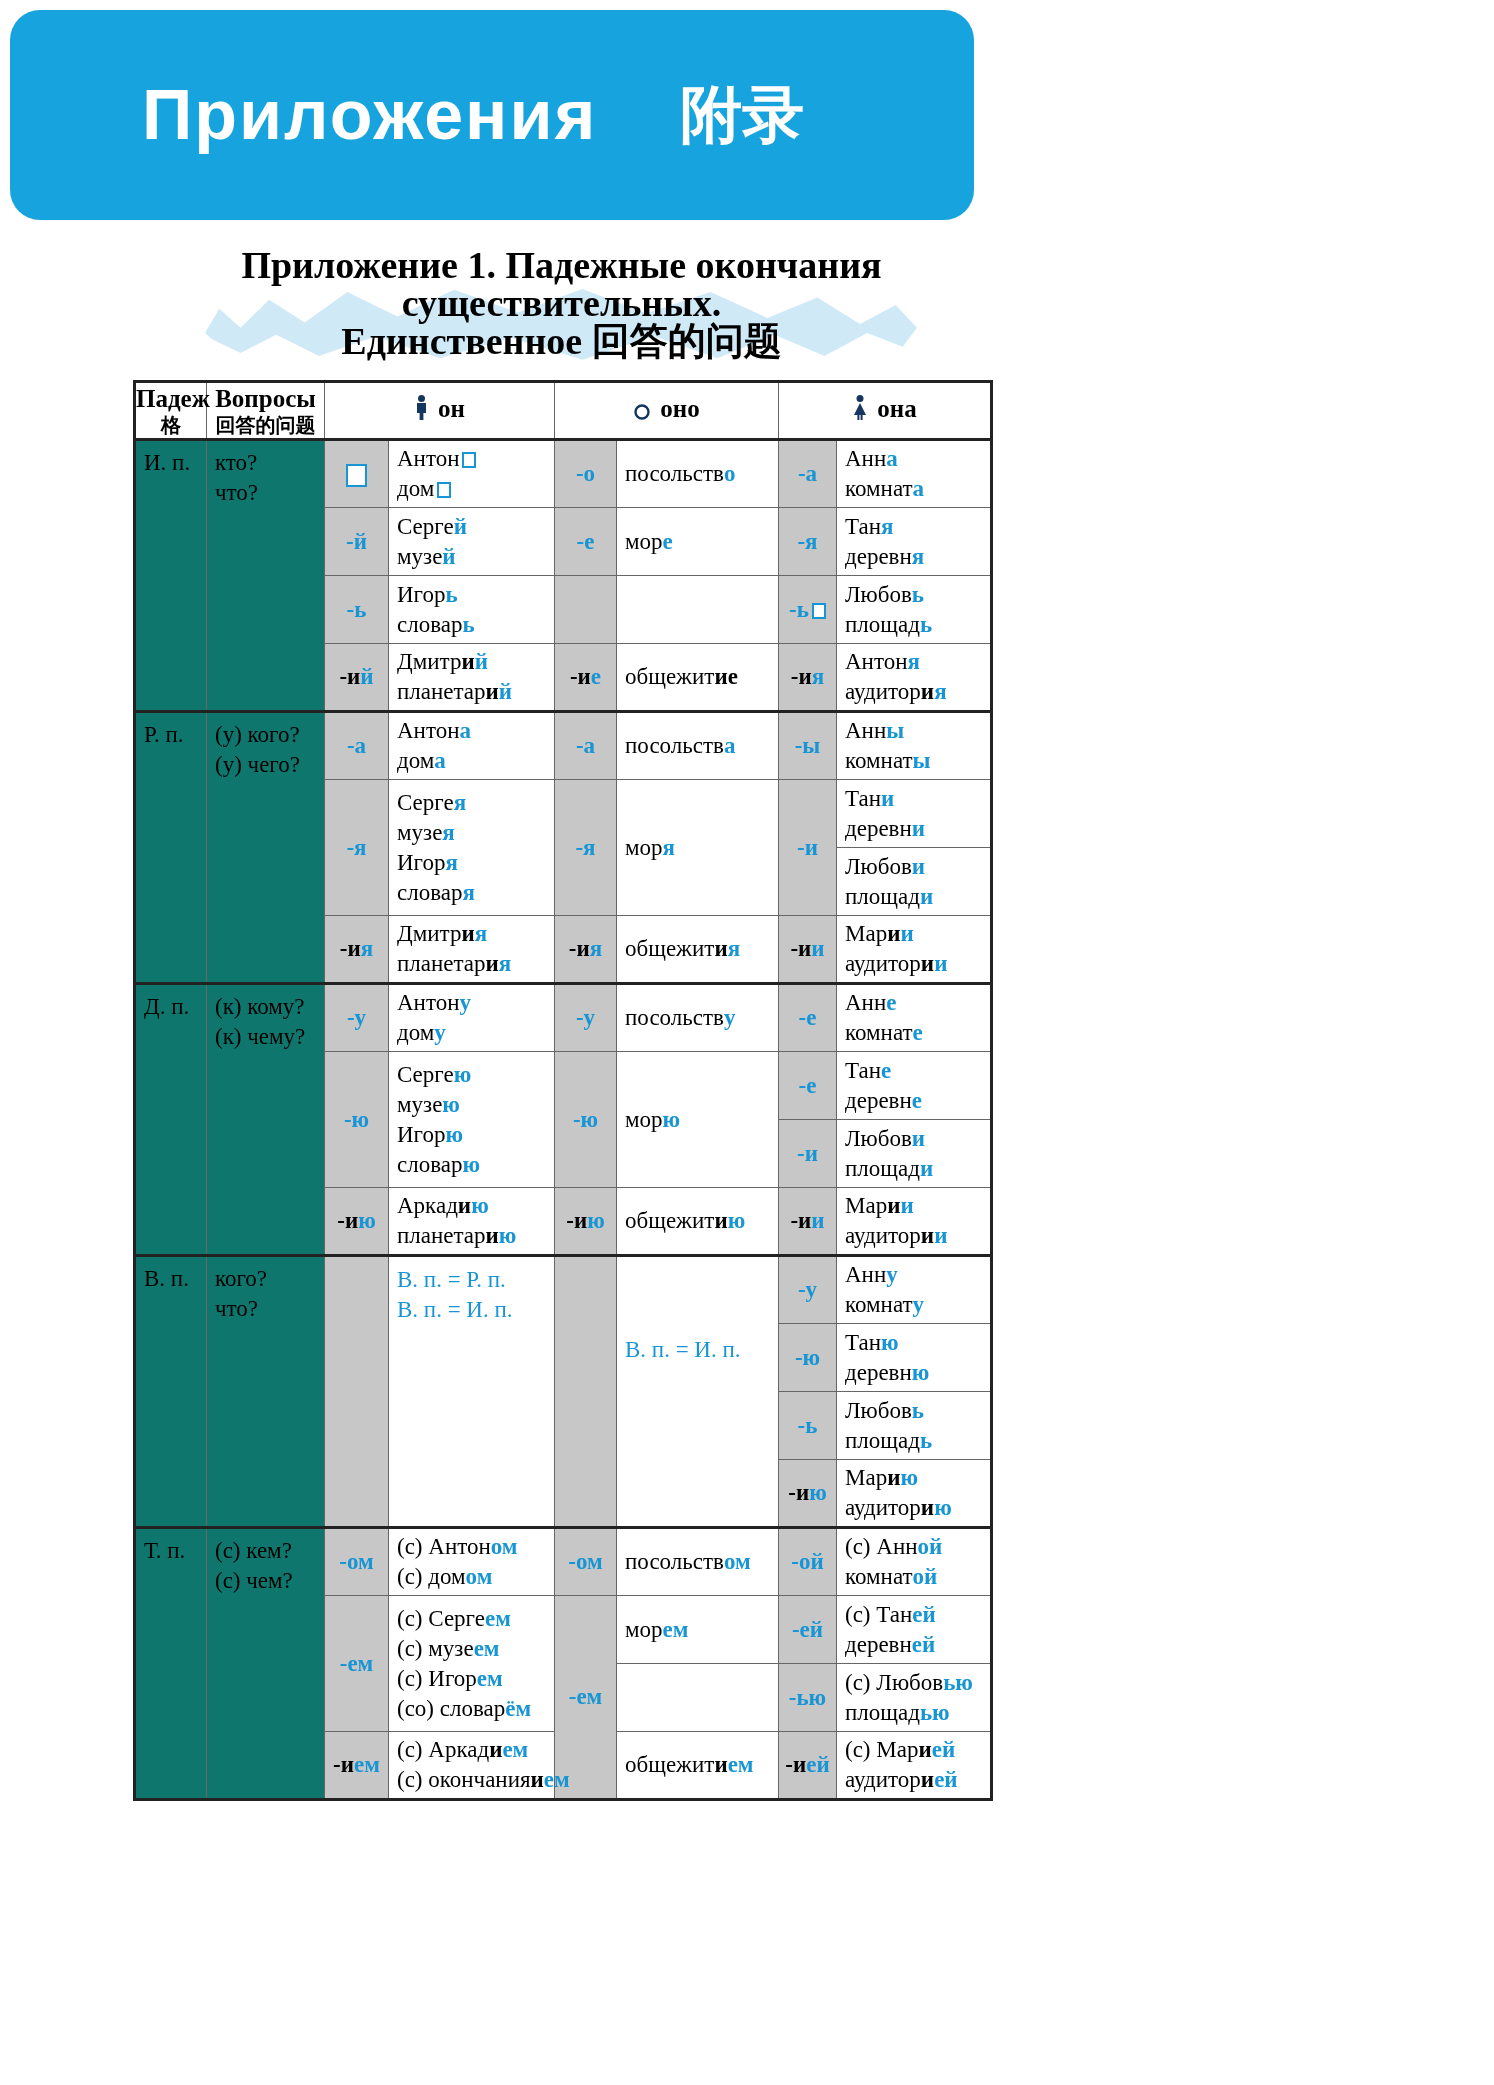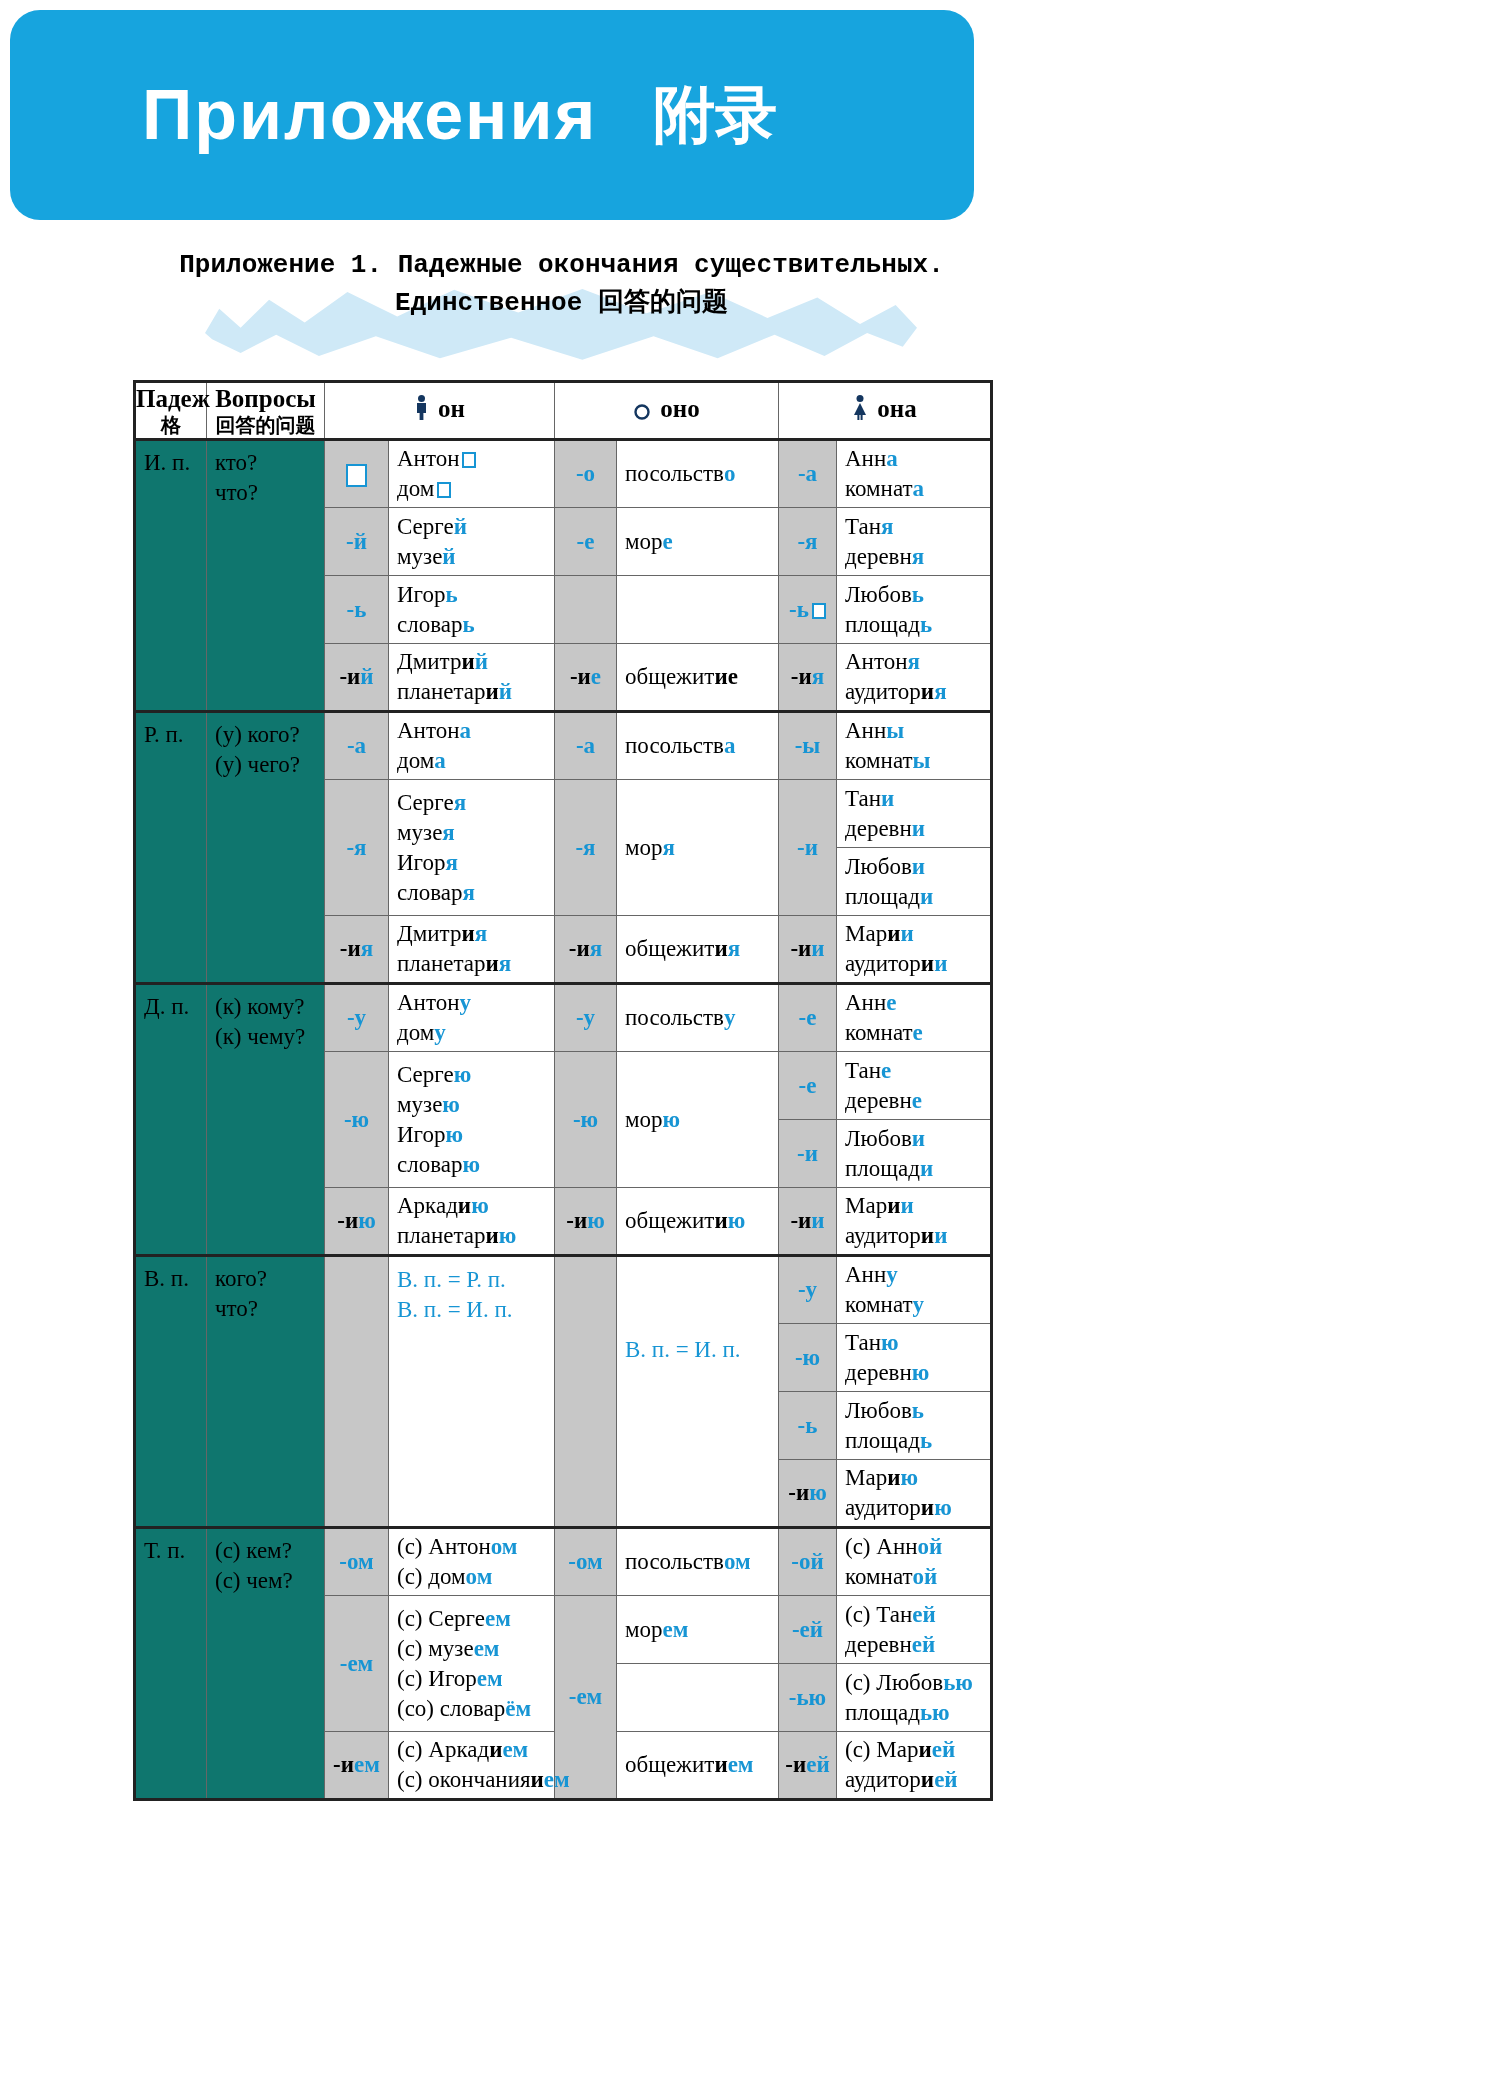--- a/index.html
+++ b/index.html
@@ -9,33 +9,33 @@
     font-family:"Liberation Serif", serif; overflow:hidden;
   }
   
   .banner {
     position:absolute; left:10px; top:10px; width:964px; height:210px;
     background:var(--banner,#17a4de); border-radius:30px;
     display:flex; align-items:center; padding-left:132px;
     font-family:"Liberation Sans", sans-serif; color:#fff;
   }
   .banner-ru { font-size:70px; font-weight:bold; letter-spacing:2px; }
-  .banner-zh { font-size:62px; font-weight:bold; margin-left:56px; }
+  .banner-zh { font-size:62px; font-weight:bold; margin-left:83px; }
   
   .ribbon {
     position:absolute; left:205px; top:286px; width:712px; height:76px;
     background:var(--ribbon,#cfe9f7);
     clip-path:polygon(0% 62%,2% 30%,5% 55%,9% 18%,14% 48%,20% 8%,27% 40%,35% 5%,44% 35%,53% 4%,62% 36%,71% 8%,79% 42%,86% 15%,92% 50%,97% 25%,100% 55%,98% 80%,93% 62%,87% 92%,80% 64%,72% 95%,63% 66%,53% 97%,43% 68%,33% 95%,24% 66%,16% 92%,10% 64%,5% 88%,1% 70%);
   }
   
   .heading {
     position:absolute; left:133px; top:246px; width:857px;
     text-align:center; font-weight:bold; color:#000;
   }
-  .h-line { font-size:26px; line-height:38px; position:relative;font-family:Liberation Mono, monospace; }
+  .h-line { font-size:38px; line-height:38px; position:relative; }
   
   table.case-table {
     position:absolute; left:133px; top:380px; width:857px;
     border-collapse:collapse; table-layout:fixed;
     font-size:23px; color:#000; border:3px solid #222;
   }
   .case-table th, .case-table td { border:1px solid #666; }
   thead tr { height:58px;padding-left:8px; }
   thead th {
     background:#fff; font-weight:bold; text-align:center; vertical-align:middle;

